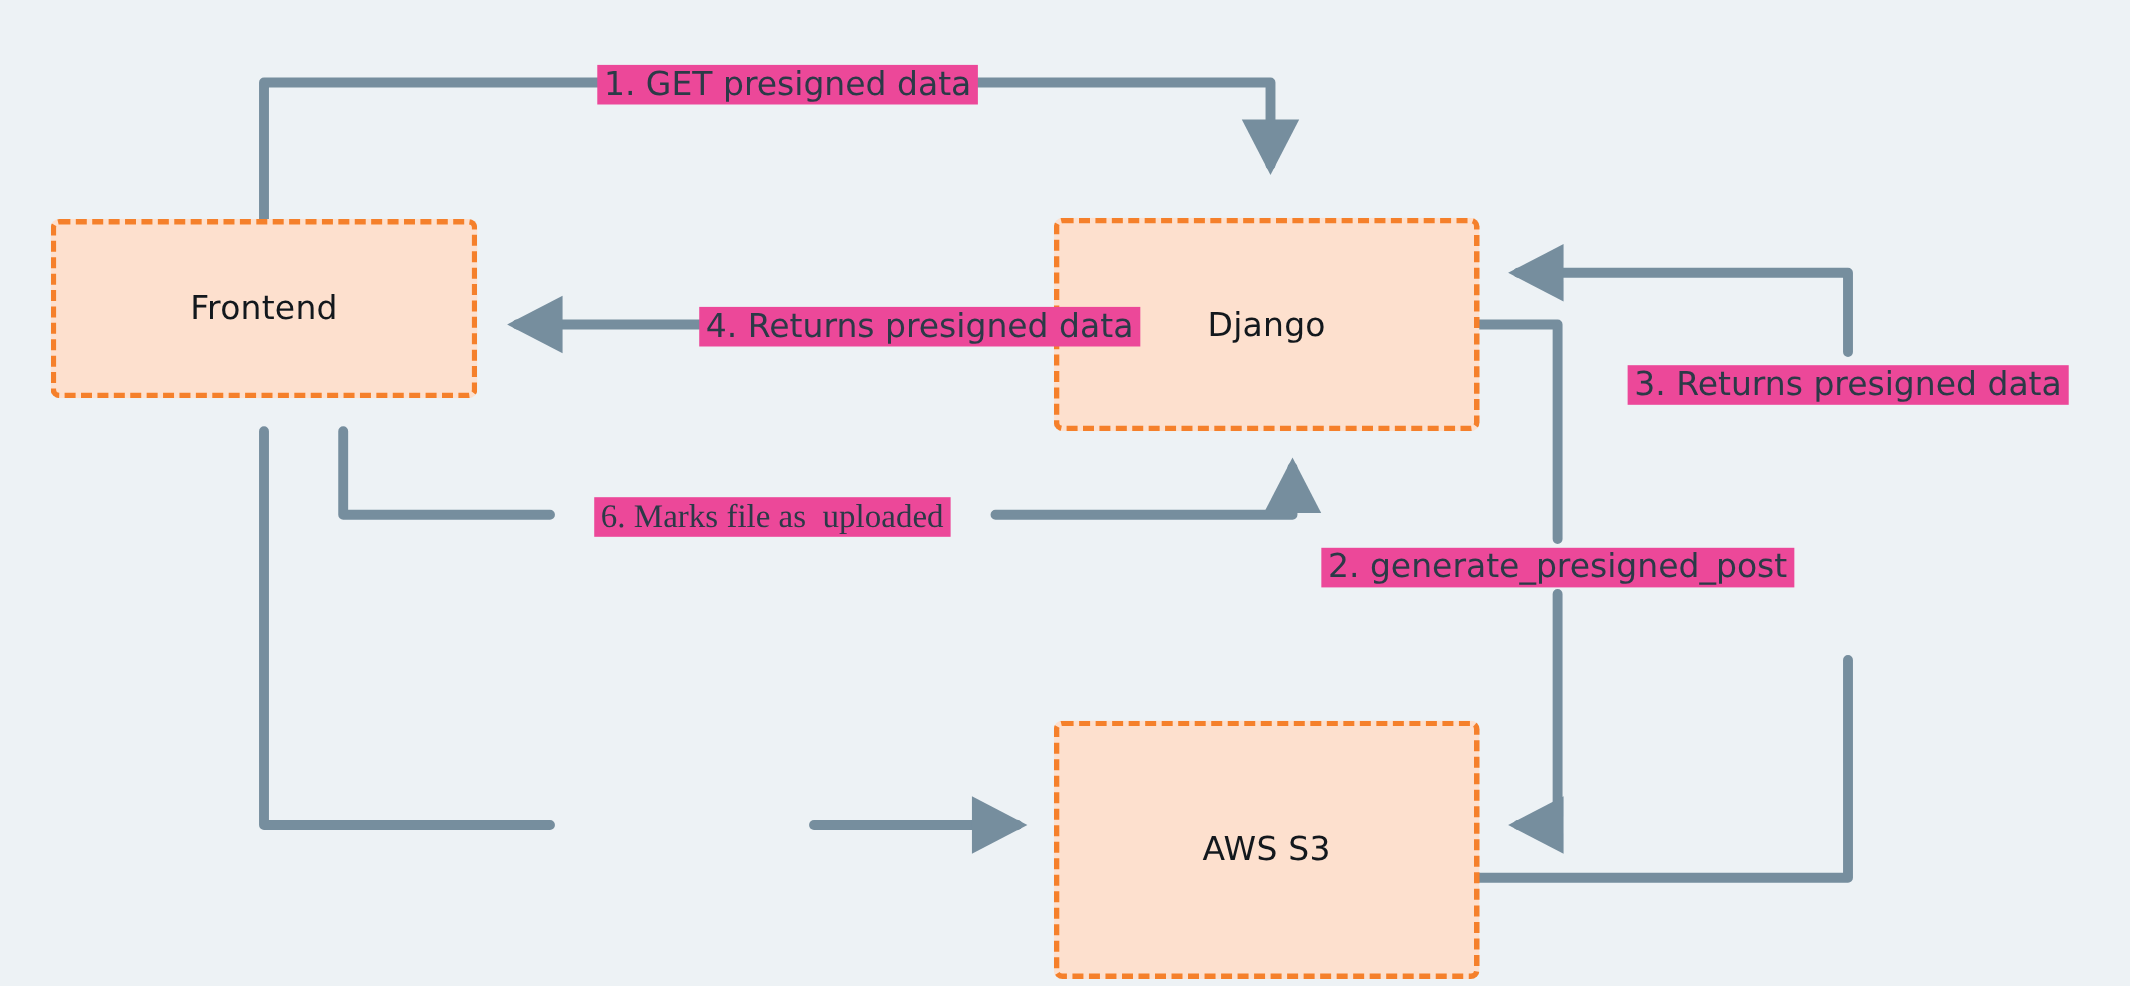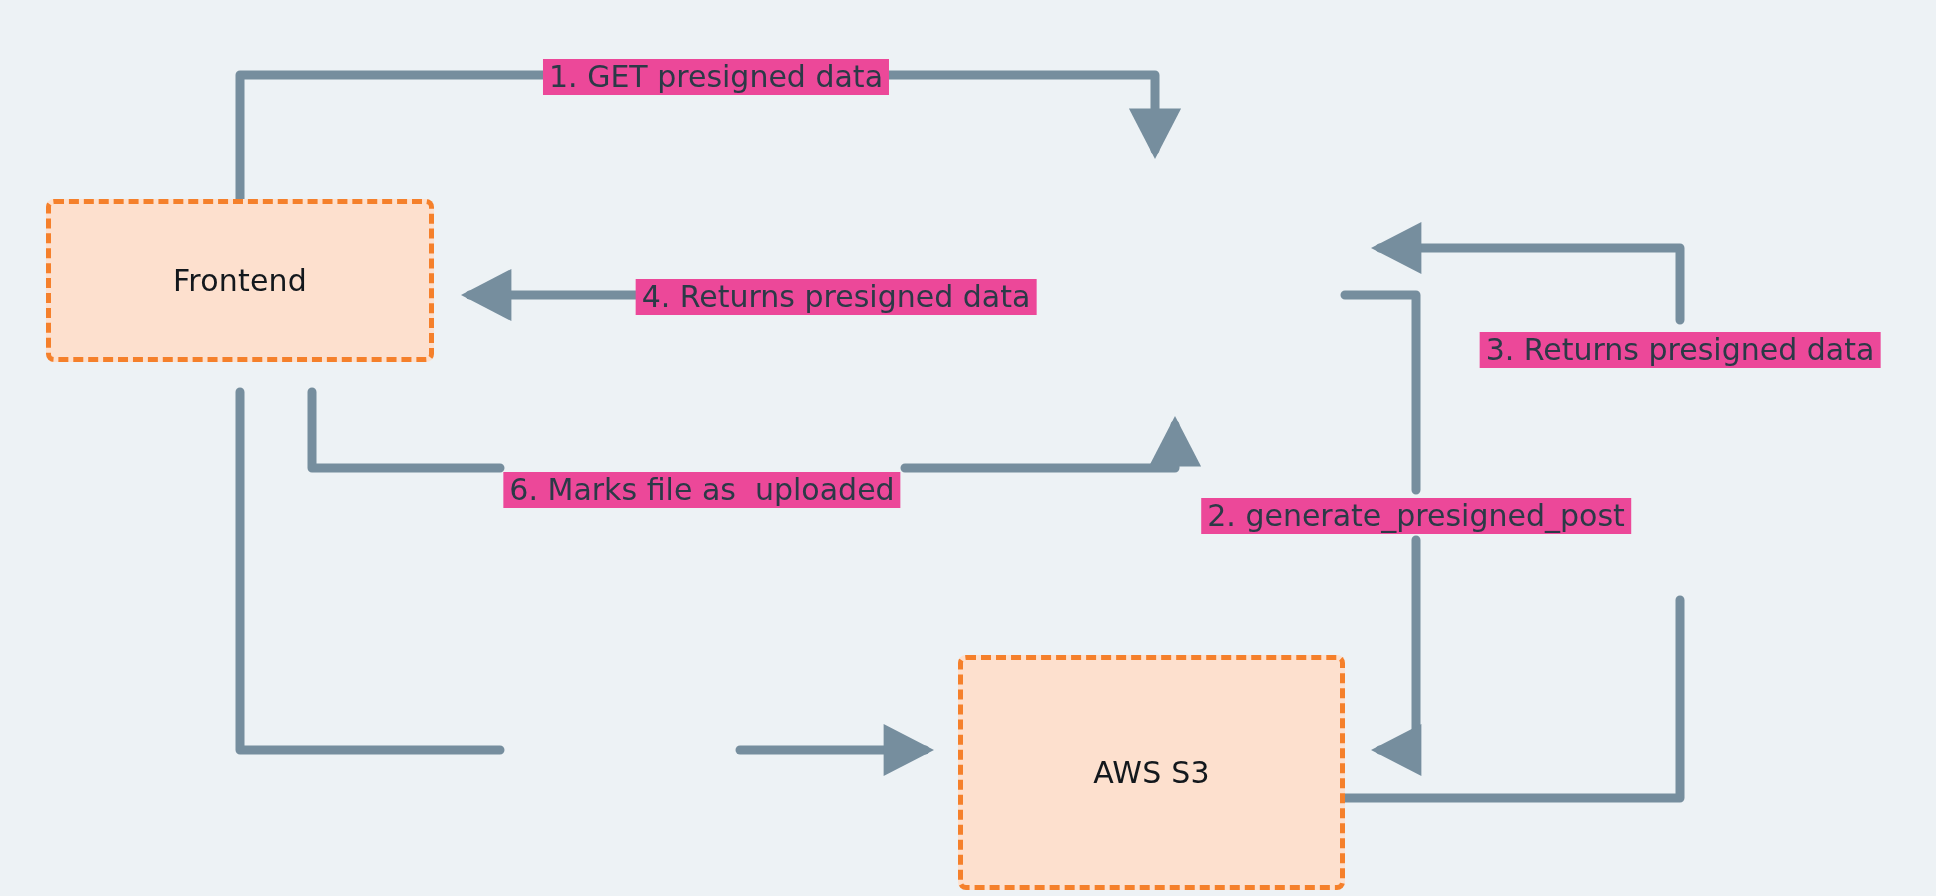--- a/index.html
+++ b/index.html
@@ -81,29 +81,32 @@
 
       <path d="M312,392 L312,468 L500,468"></path>
       <path d="M905,468 L1175,468 L1175,425" marker-end="url(#ah)"></path>
     </g>
   </svg>
 
   <div class="node" style="left:46px; top:199px; width:388px; height:163px;">
     <span class="node-label">Frontend</span>
   </div>
 
+  <div class="node" style="left:958px; top:198px; width:387px; height:194px;">
+    <span class="node-label">Django</span>
+  </div>
 
   <div class="node" style="left:958px; top:655px; width:387px; height:235px;">
     <span class="node-label">AWS S3</span>
   </div>
 
   <div class="edge-label" style="left:716px; top:77px;">1. GET presigned data</div>
 
   <div class="edge-label" style="left:1416px; top:516px;">2. generate_presigned_post</div>
 
   <div class="edge-label" style="left:1680px; top:350px;">3. Returns presigned data</div>
 
   <div class="edge-label" style="left:836px; top:297px;">4. Returns presigned data</div>
 
 
-  <div class="edge-label" style="left:702px; top:490px;">6. Marks file as  uploaded</div>
+  <div class="edge-label" style="left:702px; top:470px;font-family:Liberation Serif, serif;">6. Marks file as  uploaded</div>
 
 </div>
 
 </body></html>

